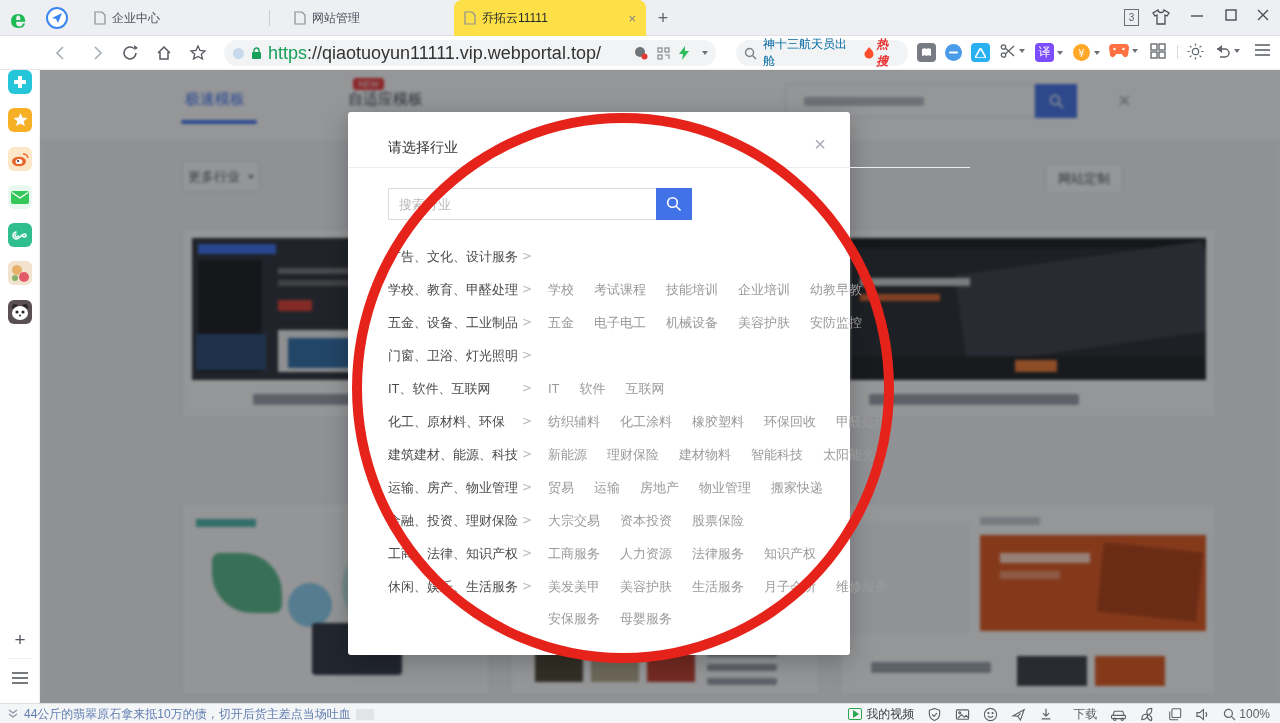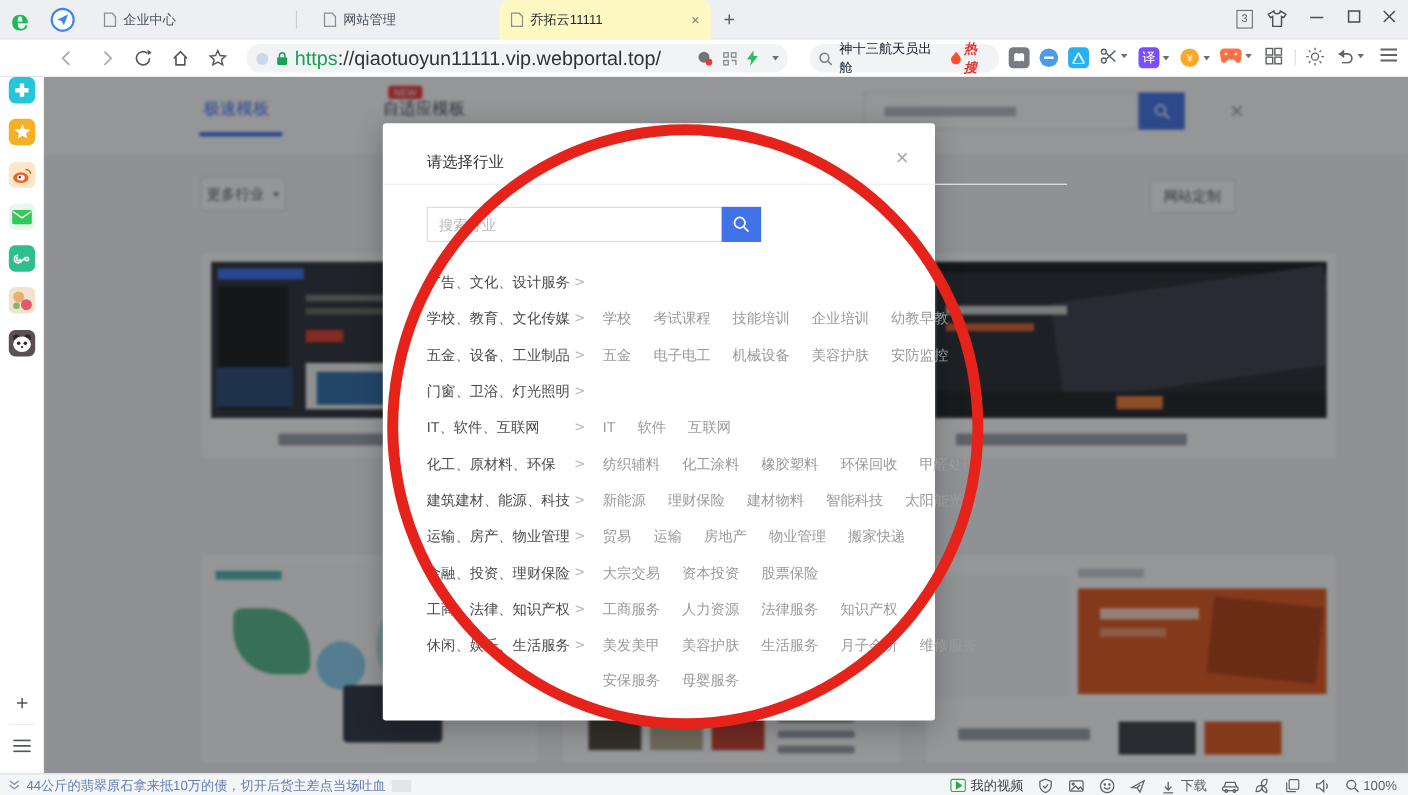--- a/index.html
+++ b/index.html
@@ -5,21 +5,21 @@
   *{margin:0;padding:0;box-sizing:border-box}
   html,body{width:1280px;height:723px;overflow:hidden;font-family:"Liberation Sans","DejaVu Sans",sans-serif;background:#fff}
   svg{display:block}
 
   
   #tabstrip{position:absolute;left:0;top:0;width:1280px;height:36px;background:#edeff3;border-bottom:1px solid #dde0e4}
   .logo-e{position:absolute;left:10px;top:4px;font-size:26px;font-weight:bold;color:#1db954;font-family:"DejaVu Serif",serif}
   .compass{position:absolute;left:46px;top:7px;width:22px;height:22px;border-radius:50%;background:#fff;border:2px solid #3d86f0;display:flex;align-items:center;justify-content:center}
   .tab{position:absolute;top:0;height:36px;display:flex;align-items:center;padding:0 10px;font-size:12px;color:#49505a;width:186px}
   .tab .ticon{margin-right:6px;flex:none}
-  .tab.active{background:#fef9c3;border-radius:8px 8px 0 0;color:#1f242b}
+  .tab.active{background:#fde047;border-radius:8px 8px 0 0;color:#1f242b}
   .tab .tsep{position:absolute;right:0;top:10px;height:16px;width:1px;background:#c9ccd2}
   .tab-close{margin-left:auto;color:#7a8088;font-size:13px;cursor:default}
   .newtab{position:absolute;left:652px;top:8px;width:22px;height:22px;font-size:18px;color:#5b6168;text-align:center;line-height:20px}
   .wbtn{position:absolute;top:8px;color:#4a4f55;font-size:14px;text-align:center}
   .numbox{width:15px;height:17px;border:1px solid #6a7077;font-size:10px;line-height:15px;color:#5a6067}
 
   
   #toolbar{position:absolute;left:0;top:36px;width:1280px;height:34px;background:#fff;border-bottom:1px solid #e3e5e8}
   .tool-ic{position:absolute;top:44px;width:18px;height:18px}
   .addr{position:absolute;left:224px;top:40px;width:492px;height:26px;border-radius:13px;background:#f1f3f5;display:flex;align-items:center;padding:0 8px;font-size:18px}
@@ -217,21 +217,21 @@
   </span>
 </div>
 
 <div class="searchbox">
   <span>
     <svg width="13" height="13" viewBox="0 0 13 13">
         <circle cx="5.5" cy="5.5" r="4" fill="none" stroke="#7c8086" stroke-width="1.4"></circle>
         <line x1="8.5" y1="8.5" x2="12" y2="12" stroke="#7c8086" stroke-width="1.4"></line>
       </svg>
   </span>
-  <span style="margin-left:6px;color:#0f172a">神十三航天员出舱</span>
+  <span style="margin-left:6px;color:#0369a1">神十三航天员出舱</span>
   <span style="margin-left:6px">
     <svg width="10" height="12" viewBox="0 0 10 12">
         <path d="M5 0c2.5 2.8 4.5 4.4 4.5 7.2A4.3 4.3 0 0 1 5 11.5 4.3 4.3 0 0 1 .5 7.2C.5 4.8 3 3.4 5 0z" fill="#ff4d2e"></path>
       </svg>
   </span>
   <span class="hot">热搜</span>
 </div>
 
 <div class="ric" style="left:917px">
   <div class="sq-ic" style="background:#787c82">
@@ -470,21 +470,21 @@
           <line x1="10.2" y1="10.2" x2="14.5" y2="14.5" stroke="#fff" stroke-width="1.6"></line>
         </svg>
     </button>
   </div>
   <div id="catlist">
       <div class="cat-row">
         <span class="cat-label">广告、文化、设计服务</span>
         <span class="cat-chevron">&gt;</span>
       </div>
       <div class="cat-row">
-        <span class="cat-label">学校、教育、文化传媒</span>
+        <span class="cat-label">学校、教育、甲醛处理</span>
         <span class="cat-chevron">&gt;</span>
         <span class="cat-items">
           <span class="cat-item">学校</span>
           <span class="cat-item">考试课程</span>
           <span class="cat-item">技能培训</span>
           <span class="cat-item">企业培训</span>
           <span class="cat-item">幼教早教</span>
         </span>
       </div>
       <div class="cat-row">
@@ -620,21 +620,21 @@
           <circle cx="10.2" cy="6.5" r=".6" fill="#5c6167"></circle>
           <path d="M5 9.5c1.8 2 4.2 2 6 0"></path>
         </svg>
     </span>
     <span>
       <svg width="15" height="15" viewBox="0 0 16 16" fill="none" stroke="#5c6167" stroke-width="1.2">
           <path d="M2 9.5 14 3l-4 11-2.8-4.2z"></path>
           <path d="m7.2 9.8 3-3"></path>
         </svg>
     </span>
-    <span style="display:flex;align-items:flex-end;gap:4px">
+    <span style="display:flex;align-items:center;gap:20px">
       <svg width="14" height="14" viewBox="0 0 16 16" fill="none" stroke="#5c6167" stroke-width="1.4">
           <path d="M8 2v8M4.5 7 8 10.5 11.5 7M3 13.5h10"></path>
         </svg>
       <span>下载</span>
     </span>
     <span>
       <svg width="17" height="13" viewBox="0 0 18 14" fill="none" stroke="#5c6167" stroke-width="1.2">
           <path d="M3 8l1.5-4.5h9L15 8"></path>
           <rect x="1.5" y="8" width="15" height="3.5" rx="1"></rect>
           <circle cx="5" cy="12" r="1.3"></circle>

